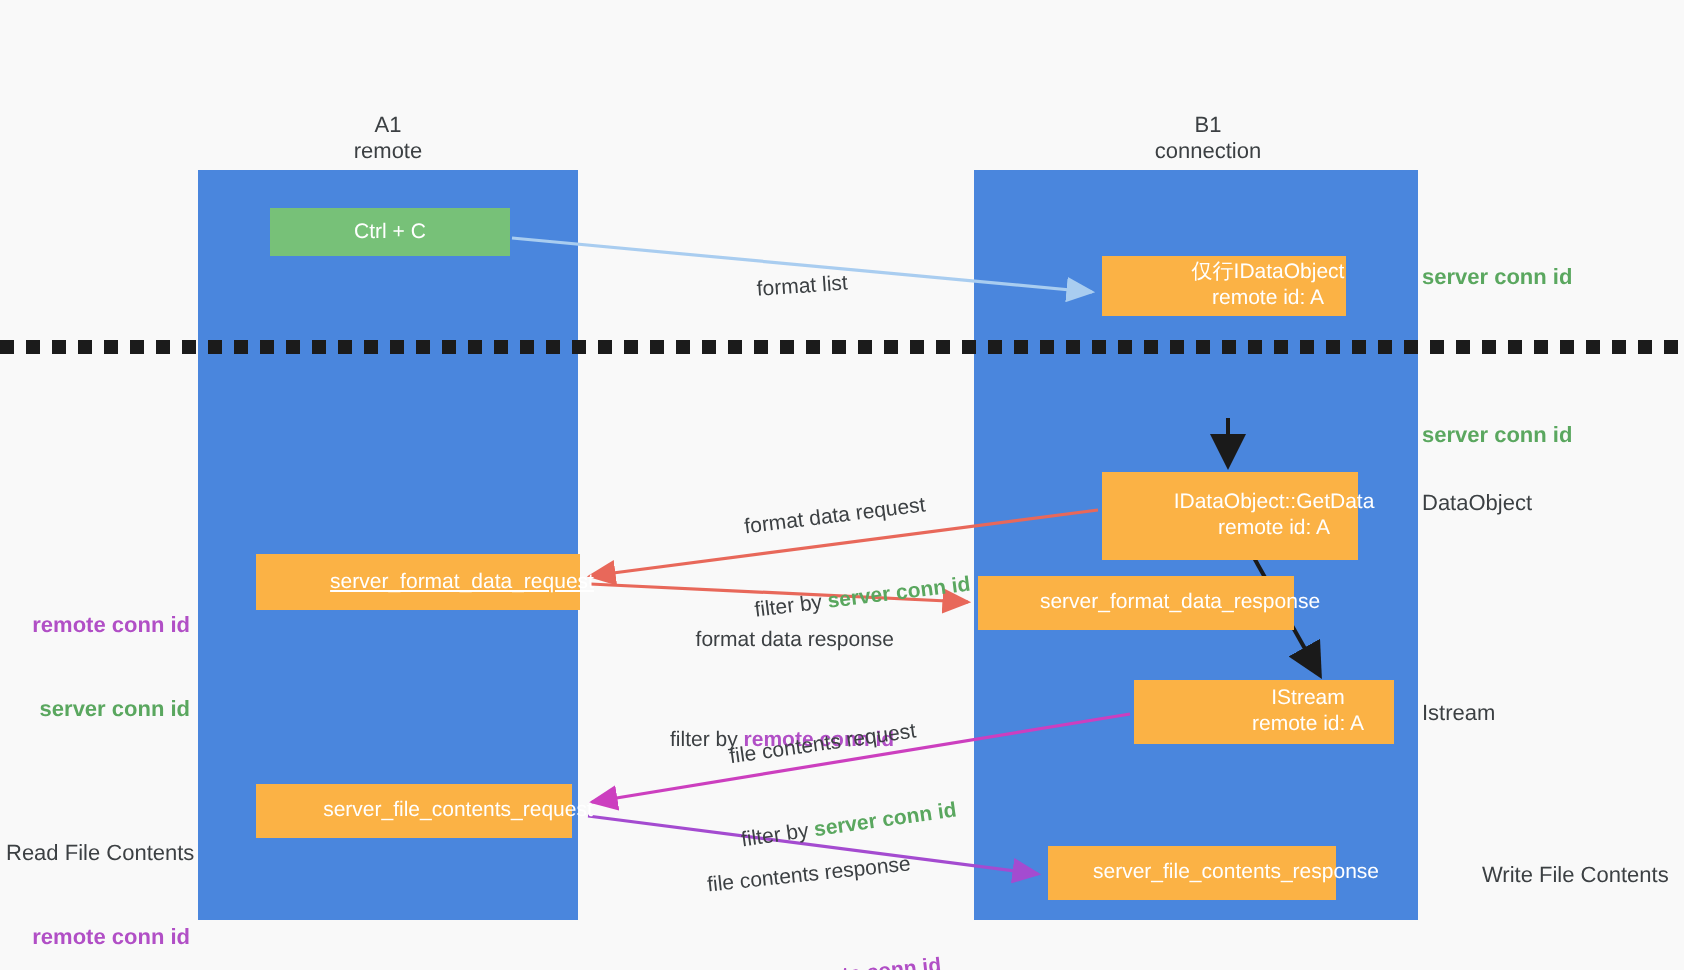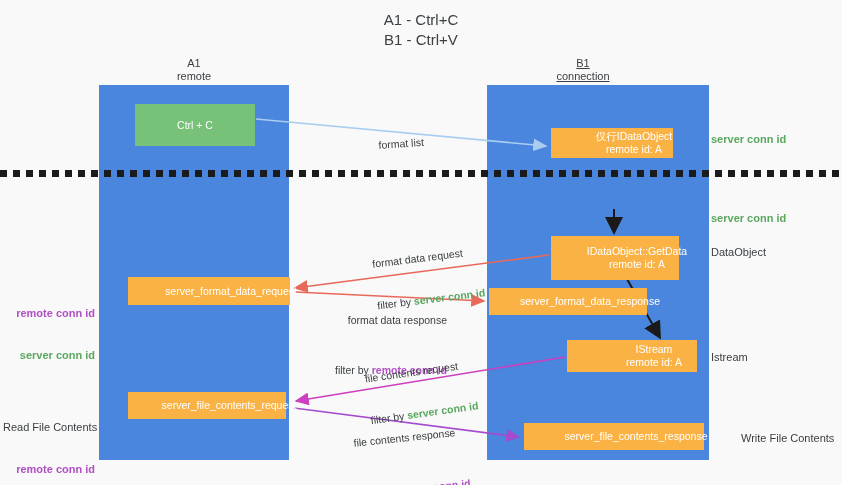--- a/index.html
+++ b/index.html
@@ -39,21 +39,21 @@
   
   .col-header {
     position: absolute;
     text-align: center;
     font-size: 11px;
     line-height: 13px;
     color: #3c4043;
     white-space: pre;
   }
   #hdr-a1 { left: 99px; top: 57px; width: 190px; }
-  #hdr-b1 { left: 472px; top: 57px; width: 222px; text-decoration: underline; }
+  #hdr-b1 { left: 493px; top: 57px; width: 222px; }
 
   
   .lane {
     position: absolute;
     background: #4a86dd;
   }
   #lane-a1 { left: 99px; top: 85px; width: 190px; height: 375px; }
   #lane-b1 { left: 487px; top: 85px; width: 222px; height: 375px; }
 
   
@@ -84,29 +84,29 @@
     text-align: center;
     white-space: pre;
     padding: 2px 4px;
   }
   .node.green  { background: #77c178; }
   .node.orange { background: #fbb košt; padding-left: 48px; }
   .node.orange { background: #fbb245; }
 
   .node .ln2 { font-size: 10.5px; line-height: 13px; }
 
-  #node-ctrlc   { left: 135px; top: 104px; width: 120px; height: 42px; }
+  #node-ctrlc   { left: 135px; top: 104px; width: 120px; height: 24px; }
   #node-idataobj{ left: 551px; top: 128px; width: 122px; height: 30px; }
   #node-ctrlv   { left: 555px; top: 180px; width: 118px; height: 28px; }
   #node-getdata { left: 551px; top: 236px; width: 128px; height: 44px; }
-  #node-sfdreq  { left: 128px; top: 277px; width: 162px; height: 28px; }
+  #node-sfdreq  { left: 128px; top: 277px; width: 162px; height: 28px; text-decoration: underline; }
   #node-sfdresp { left: 489px; top: 288px; width: 158px; height: 27px; }
   #node-istream { left: 567px; top: 340px; width: 130px; height: 32px; }
   #node-sfcreq  { left: 128px; top: 392px; width: 158px; height: 27px; }
-  #node-sfcresp { left: 524px; top: 423px; width: 180px; height: 27px; }
+  #node-sfcresp { left: 524px; top: 423px; width: 144px; height: 27px; }
 
   
   .right-note {
     position: absolute;
     font-size: 11px;
     line-height: 14px;
     white-space: pre;
     color: #3c4043;
   }
   .right-note.green-txt { color: #5aa75f; font-weight: bold; }
@@ -155,22 +155,20 @@
     left: 0; top: 0;
     width: 842px; height: 485px;
     pointer-events: none;
   }
 </style>
 </head>
 <body>
 
 <div id="stage">
 
-  <div class="title">A1 - Ctrl+C
-B1 - Ctrl+V</div>
 
   <div class="col-header" id="hdr-a1">A1
 remote</div>
   <div class="col-header" id="hdr-b1">B1
 connection</div>
 
   <div class="lane" id="lane-a1"></div>
   <div class="lane" id="lane-b1"></div>
 
   <svg id="arrows" viewBox="0 0 842 485" xmlns="http://www.w3.org/2000/svg">

